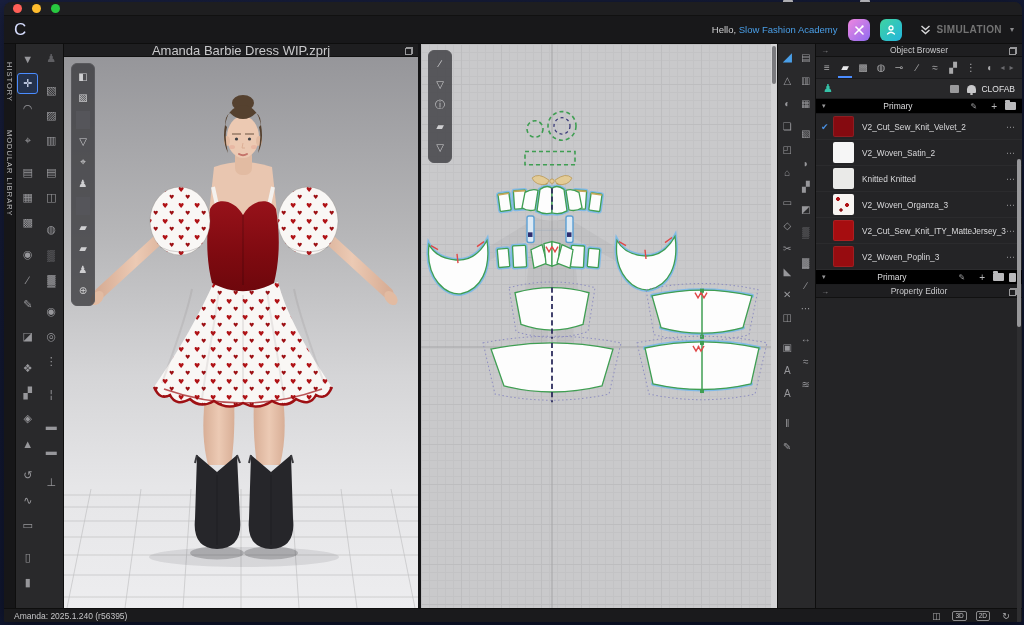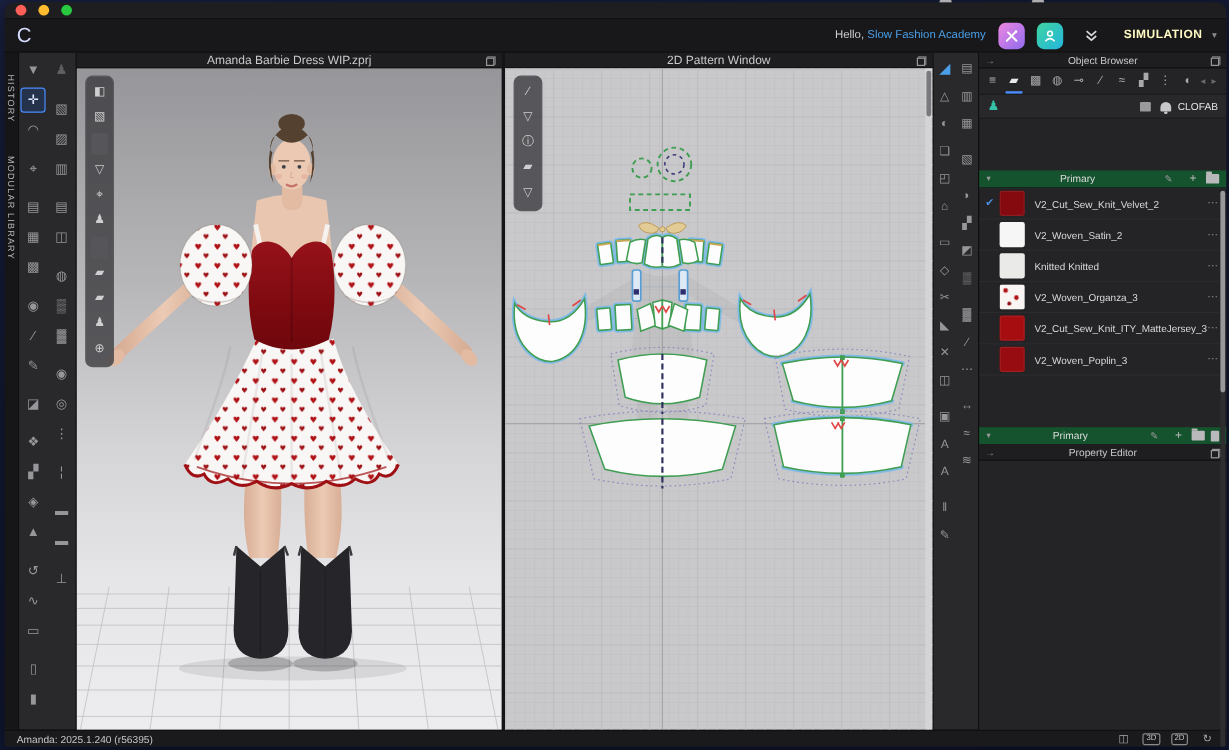--- a/index.html
+++ b/index.html
@@ -25,21 +25,21 @@
   .header { height:28px; background:#18181a; display:flex; align-items:center;
     border-bottom:1px solid #0e0e0e; flex:0 0 28px; }
   .logo { margin-left:10px; font-size:17px; font-weight:300; color:#d7ddff; line-height:1; }
   .hspace { flex:1; }
   .greet { font-size:9.5px; color:#cfcfd1; }
   .greet .acct { color:#4a9fe8;margin-top:48px; }
   .aibtn { width:22px; height:22px; border-radius:6px; margin-left:10px;
     display:flex; align-items:center; justify-content:center; }
   .aibtn.pink { background:linear-gradient(135deg,#ef86e0,#8f6cf0); }
   .aibtn.teal { background:linear-gradient(135deg,#3fd3a0,#23b6de); }
-  .simu { display:flex; align-items:center; gap:22px; margin:0 8px 0 18px; color:#fef9c3; }
+  .simu { display:flex; align-items:center; gap:6px; margin:0 8px 0 18px; color:#737373; }
   .simu .lbl { font-size:10px; font-weight:bold; letter-spacing:.4px; }
   .caret { color:#8a8a8c; font-size:8px; margin-right:8px; }
 
   
   .main { flex:1 1 auto; display:flex; min-height:0; }
 
   
   .rail { width:12px; background:#161618; display:flex; flex-direction:column; align-items:center;
     border-right:1px solid #0e0e0e; }
   .rail .vtab { writing-mode:vertical-rl; font-size:7.5px; letter-spacing:1px; color:#b9b9bb;
@@ -61,21 +61,21 @@
   .tool.accent { color:#5aa6ec; }
   .tool.warm { color:#dca06e; }
   .tool.info { color:#5aa6ec; font-size:12px; }
 
   
   .vp { display:flex; flex-direction:column; min-width:0; }
   .vp3d { width:354px; }
   .vpsplit { width:3px; background:#141416; }
   .vp2d { width:356px; }
   .vp-title { height:13px; background:#1e1e20; border-bottom:1px solid #111; color:#c9c9cb;
-    font-size:10px; display:flex; align-items:center; justify-content:center; position:relative; flex:0 0 13px; }
+    font-size:13px; display:flex; align-items:center; justify-content:center; position:relative; flex:0 0 13px; }
   .vp-title .win-icon { position:absolute; right:5px; top:3px; }
   .vp-body { position:relative; flex:1 1 auto; overflow:hidden; }
   .vp3d .vp-body { background:linear-gradient(180deg,#96969a 0%,#b6b6b8 32%,#d5d5d7 58%,#e6e6e8 78%,#ededef 100%); }
   .vp2d .vp-body { background-color:#c9c9cb;
     background-image:linear-gradient(#bdbdbf 1px,transparent 1px),linear-gradient(90deg,#bdbdbf 1px,transparent 1px),
       linear-gradient(#c3c3c5 1px,transparent 1px),linear-gradient(90deg,#c3c3c5 1px,transparent 1px);
     background-size:40px 40px,40px 40px,8px 8px,8px 8px; }
   svg.fill { position:absolute; inset:0; width:100%; height:100%; }
 
   .floatbar { position:absolute; left:7px; top:6px; width:24px; background:#3b3b3ecc;
@@ -98,22 +98,22 @@
   .obtab { width:18px; height:20px; display:flex; align-items:center; justify-content:center;
     font-size:10px; color:#a9a9ab; position:relative; }
   .obtab.selected { color:#e8e8ea; }
   .obtab.selected::after { content:""; position:absolute; left:2px; right:2px; bottom:0; height:2px; background:#4a8cff; }
   .obscroll { color:#6a6a6e; font-size:8px; width:9px; text-align:center; }
   .wsrow { height:20px; display:flex; align-items:center; padding:0 7px; background:#28282a;
     border-bottom:1px solid #1c1c1e; flex:0 0 20px; }
   .scene-ico { color:#35c2a8; font-size:11px; }
   .wsrow .sp { flex:1; }
   .wslabel { color:#e2e2e4; font-size:8.5px; margin-left:5px; }
-  .grouph { height:15px; background:#14532d; display:flex; align-items:center; padding:0 6px;
-    flex:0 0 15px; border-bottom:1px solid #1c1c1e;margin-top:43px; }
+  .grouph { height:15px; background:#000000; display:flex; align-items:center; padding:0 6px;
+    flex:0 0 15px; border-bottom:1px solid #1c1c1e; }
   .grouph .tri { color:#9a9a9c; font-size:7px; }
   .grouph .glabel { flex:1; text-align:center; color:#dcdcde; font-size:8.5px; }
   .grouph .pen { color:#9a9a9c; font-size:8px; margin-right:14px; }
   .grouph .plus { color:#b8b8ba; font-size:10px; margin-right:6px; }
   .fablist { flex:0 0 auto; }
   .fab-row { height:26px; display:flex; align-items:center; padding:0 6px 0 5px; border-bottom:1px solid #2b2b2d; }
   .fab-row .check { width:12px; color:#4a90e2; font-size:9px; visibility:hidden; }
   .fab-row.checked .check { visibility:visible; }
   .fab-row .swatch { width:21px; height:21px; border-radius:2px; margin-right:8px; flex:0 0 21px;
     box-shadow:inset 0 0 0 1px rgba(255,255,255,.08); }
@@ -463,24 +463,20 @@
                 <ellipse cx="190" cy="90" rx="3" ry="2" fill="rgba(220,130,120,0.25)"></ellipse>
               </g>
             </g>
           </svg>
         </div>
       </div>
 
       <div class="vpsplit"></div>
 
       <div class="vp vp2d">
-        <div class="vp-title">
-          <span>2D Pattern Window</span>
-          <span class="win-icon"></span>
-        </div>
         <div class="vp-body">
           <div class="floatbar">
 
           <div class="tool accent">
                 <span>∕</span>
               </div>
               <div class="tool">
                 <span>▽</span>
               </div>
               <div class="tool info">

